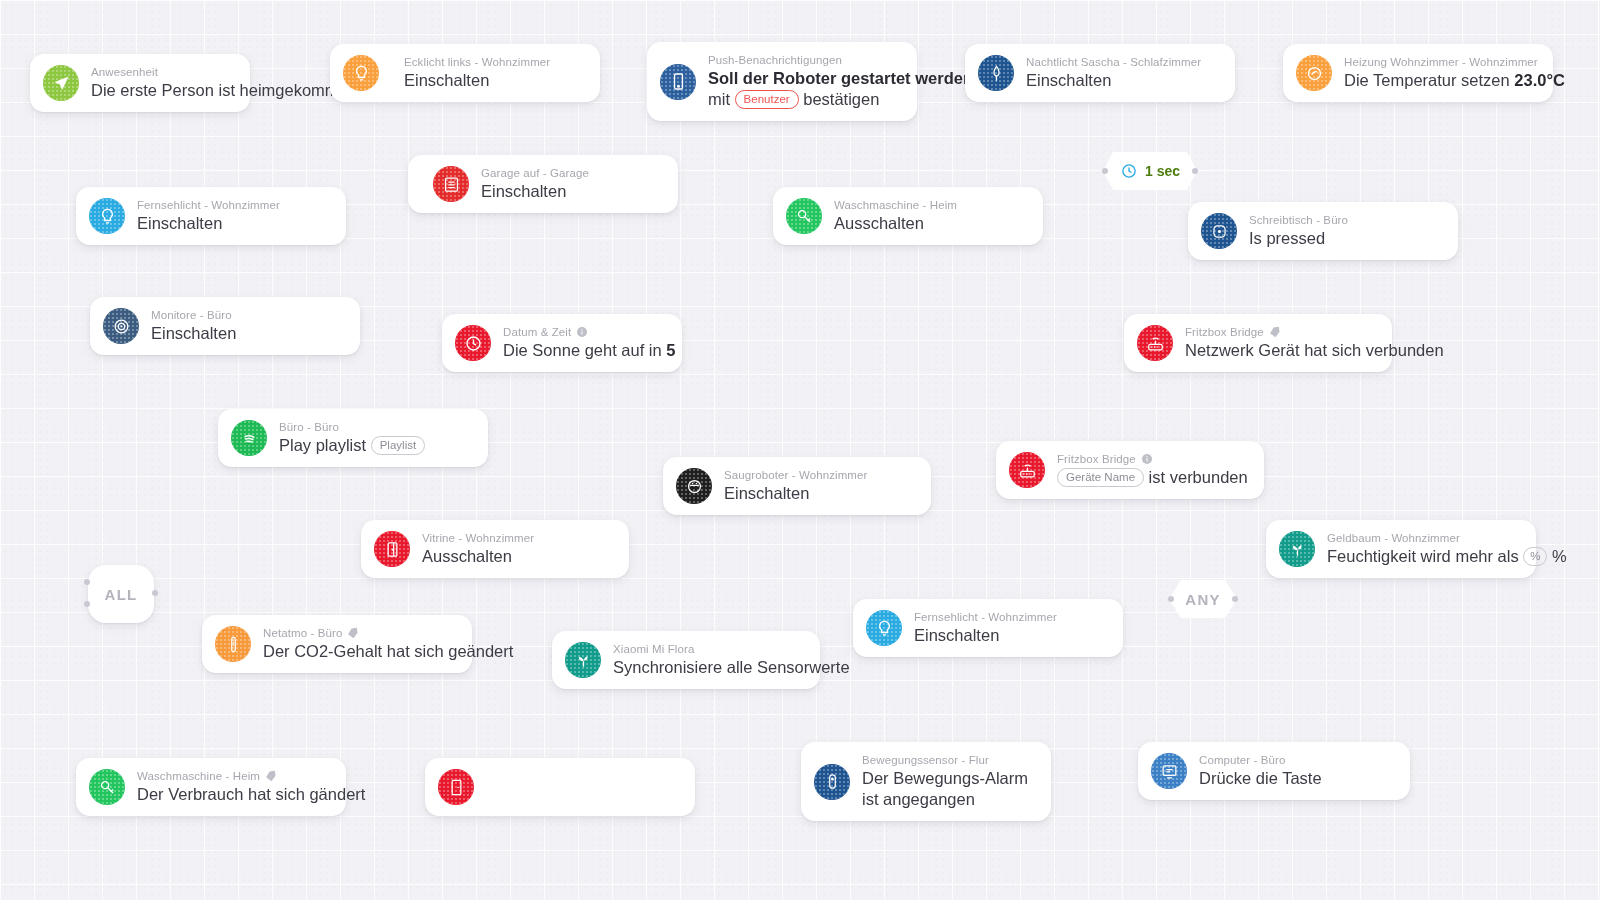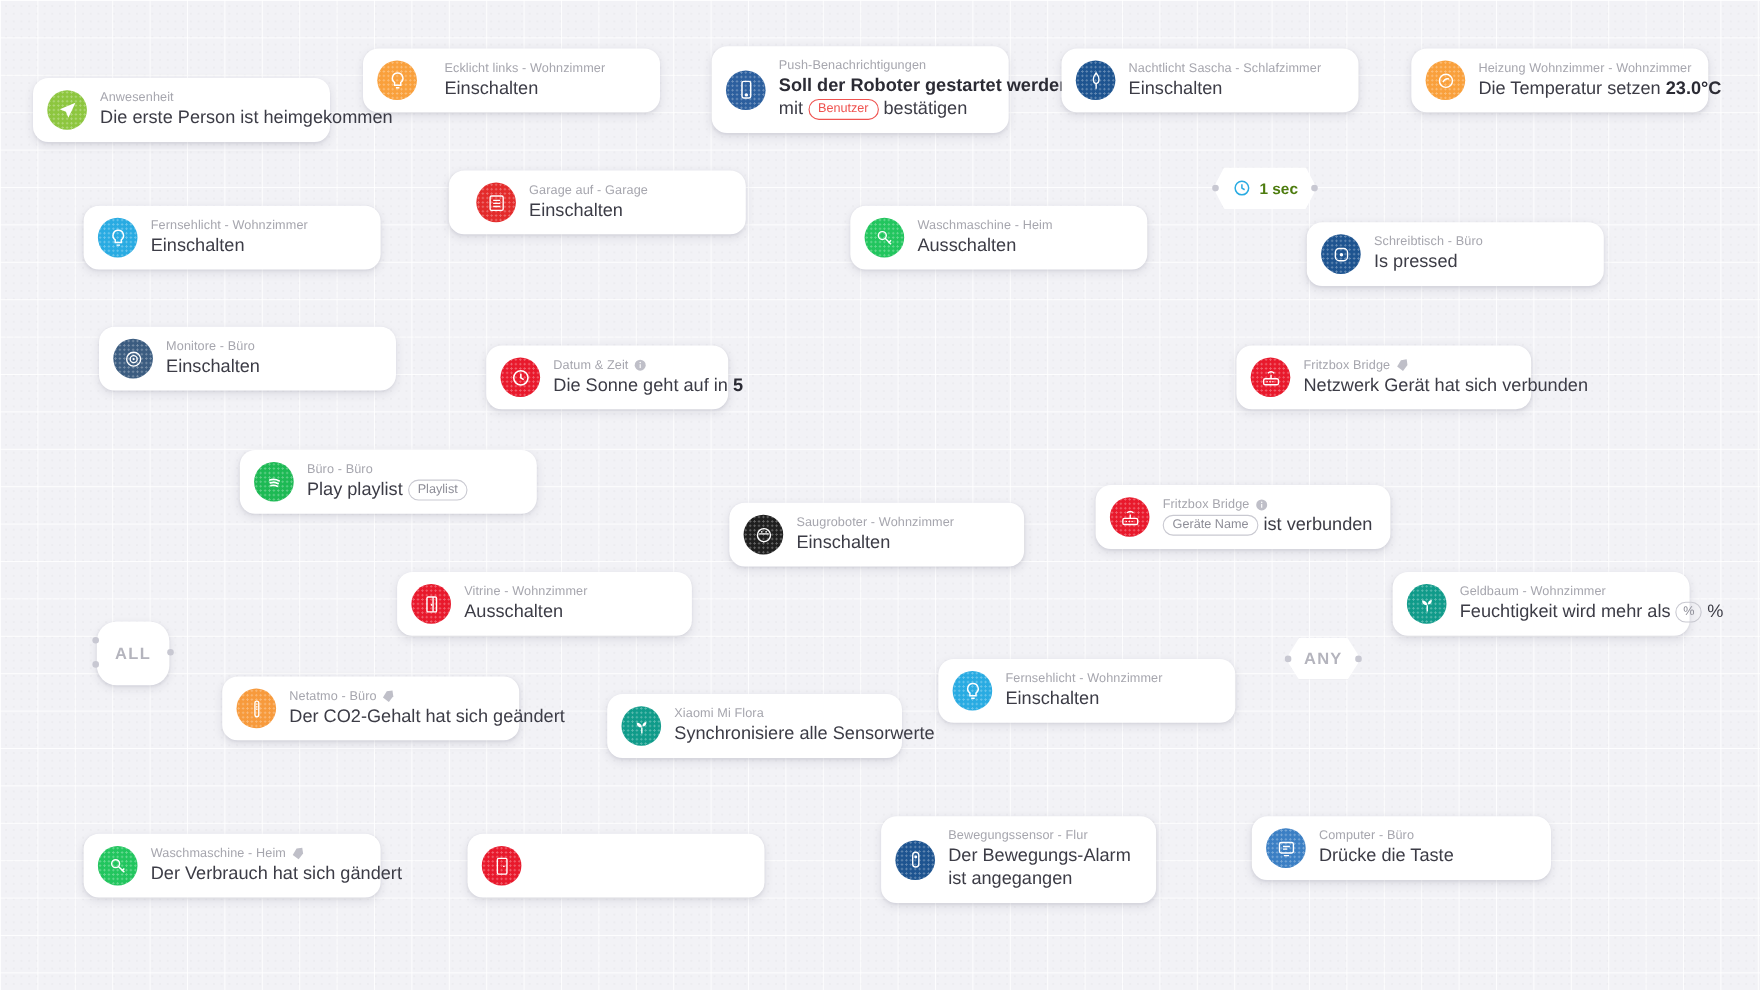--- a/index.html
+++ b/index.html
@@ -124,21 +124,21 @@
     position: absolute;
     width: 6px; height: 6px;
     border-radius: 50%;
     background: #c8c8d2;
   }
 </style>
 </head>
 <body>
 
 <div id="canvas">
-    <div class="node" style="left: 30px; top: 71px; width: 270px;">
+    <div class="node" style="left: 30px; top: 54px; width: 220px;">
       <div class="node-icon" style="background: rgb(141, 198, 63);">
         <svg viewBox="0 0 24 24" fill="currentColor">
           <path d="M21 3 3 10.5l7 2.8 2.8 7L21 3z"></path>
         </svg>
       </div>
       <div class="node-body">
         <div class="node-title">
           <span>Anwesenheit</span>
         </div>
         <div class="node-text">Die erste Person ist heimgekommen</div>
@@ -264,21 +264,21 @@
           <circle cx="12" cy="12" r="1.2" fill="currentColor" stroke="none"></circle>
         </svg>
       </div>
       <div class="node-body">
         <div class="node-title">
           <span>Monitore - Büro</span>
         </div>
         <div class="node-text">Einschalten</div>
       </div>
     </div>
-    <div class="node" style="left: 442px; top: 314px; width: 220px;">
+    <div class="node" style="left: 442px; top: 314px; width: 240px;">
       <div class="node-icon" style="background: rgb(232, 25, 44);">
         <svg viewBox="0 0 24 24" fill="none" stroke="currentColor" stroke-width="1.8">
           <circle cx="12" cy="12" r="8.2"></circle>
           <path d="M12 7.2V12l3.3 2"></path>
         </svg>
       </div>
       <div class="node-body">
         <div class="node-title">
           <span>Datum &amp; Zeit</span>
           <span class="mini-icon" style="color:#bfbfc8">

